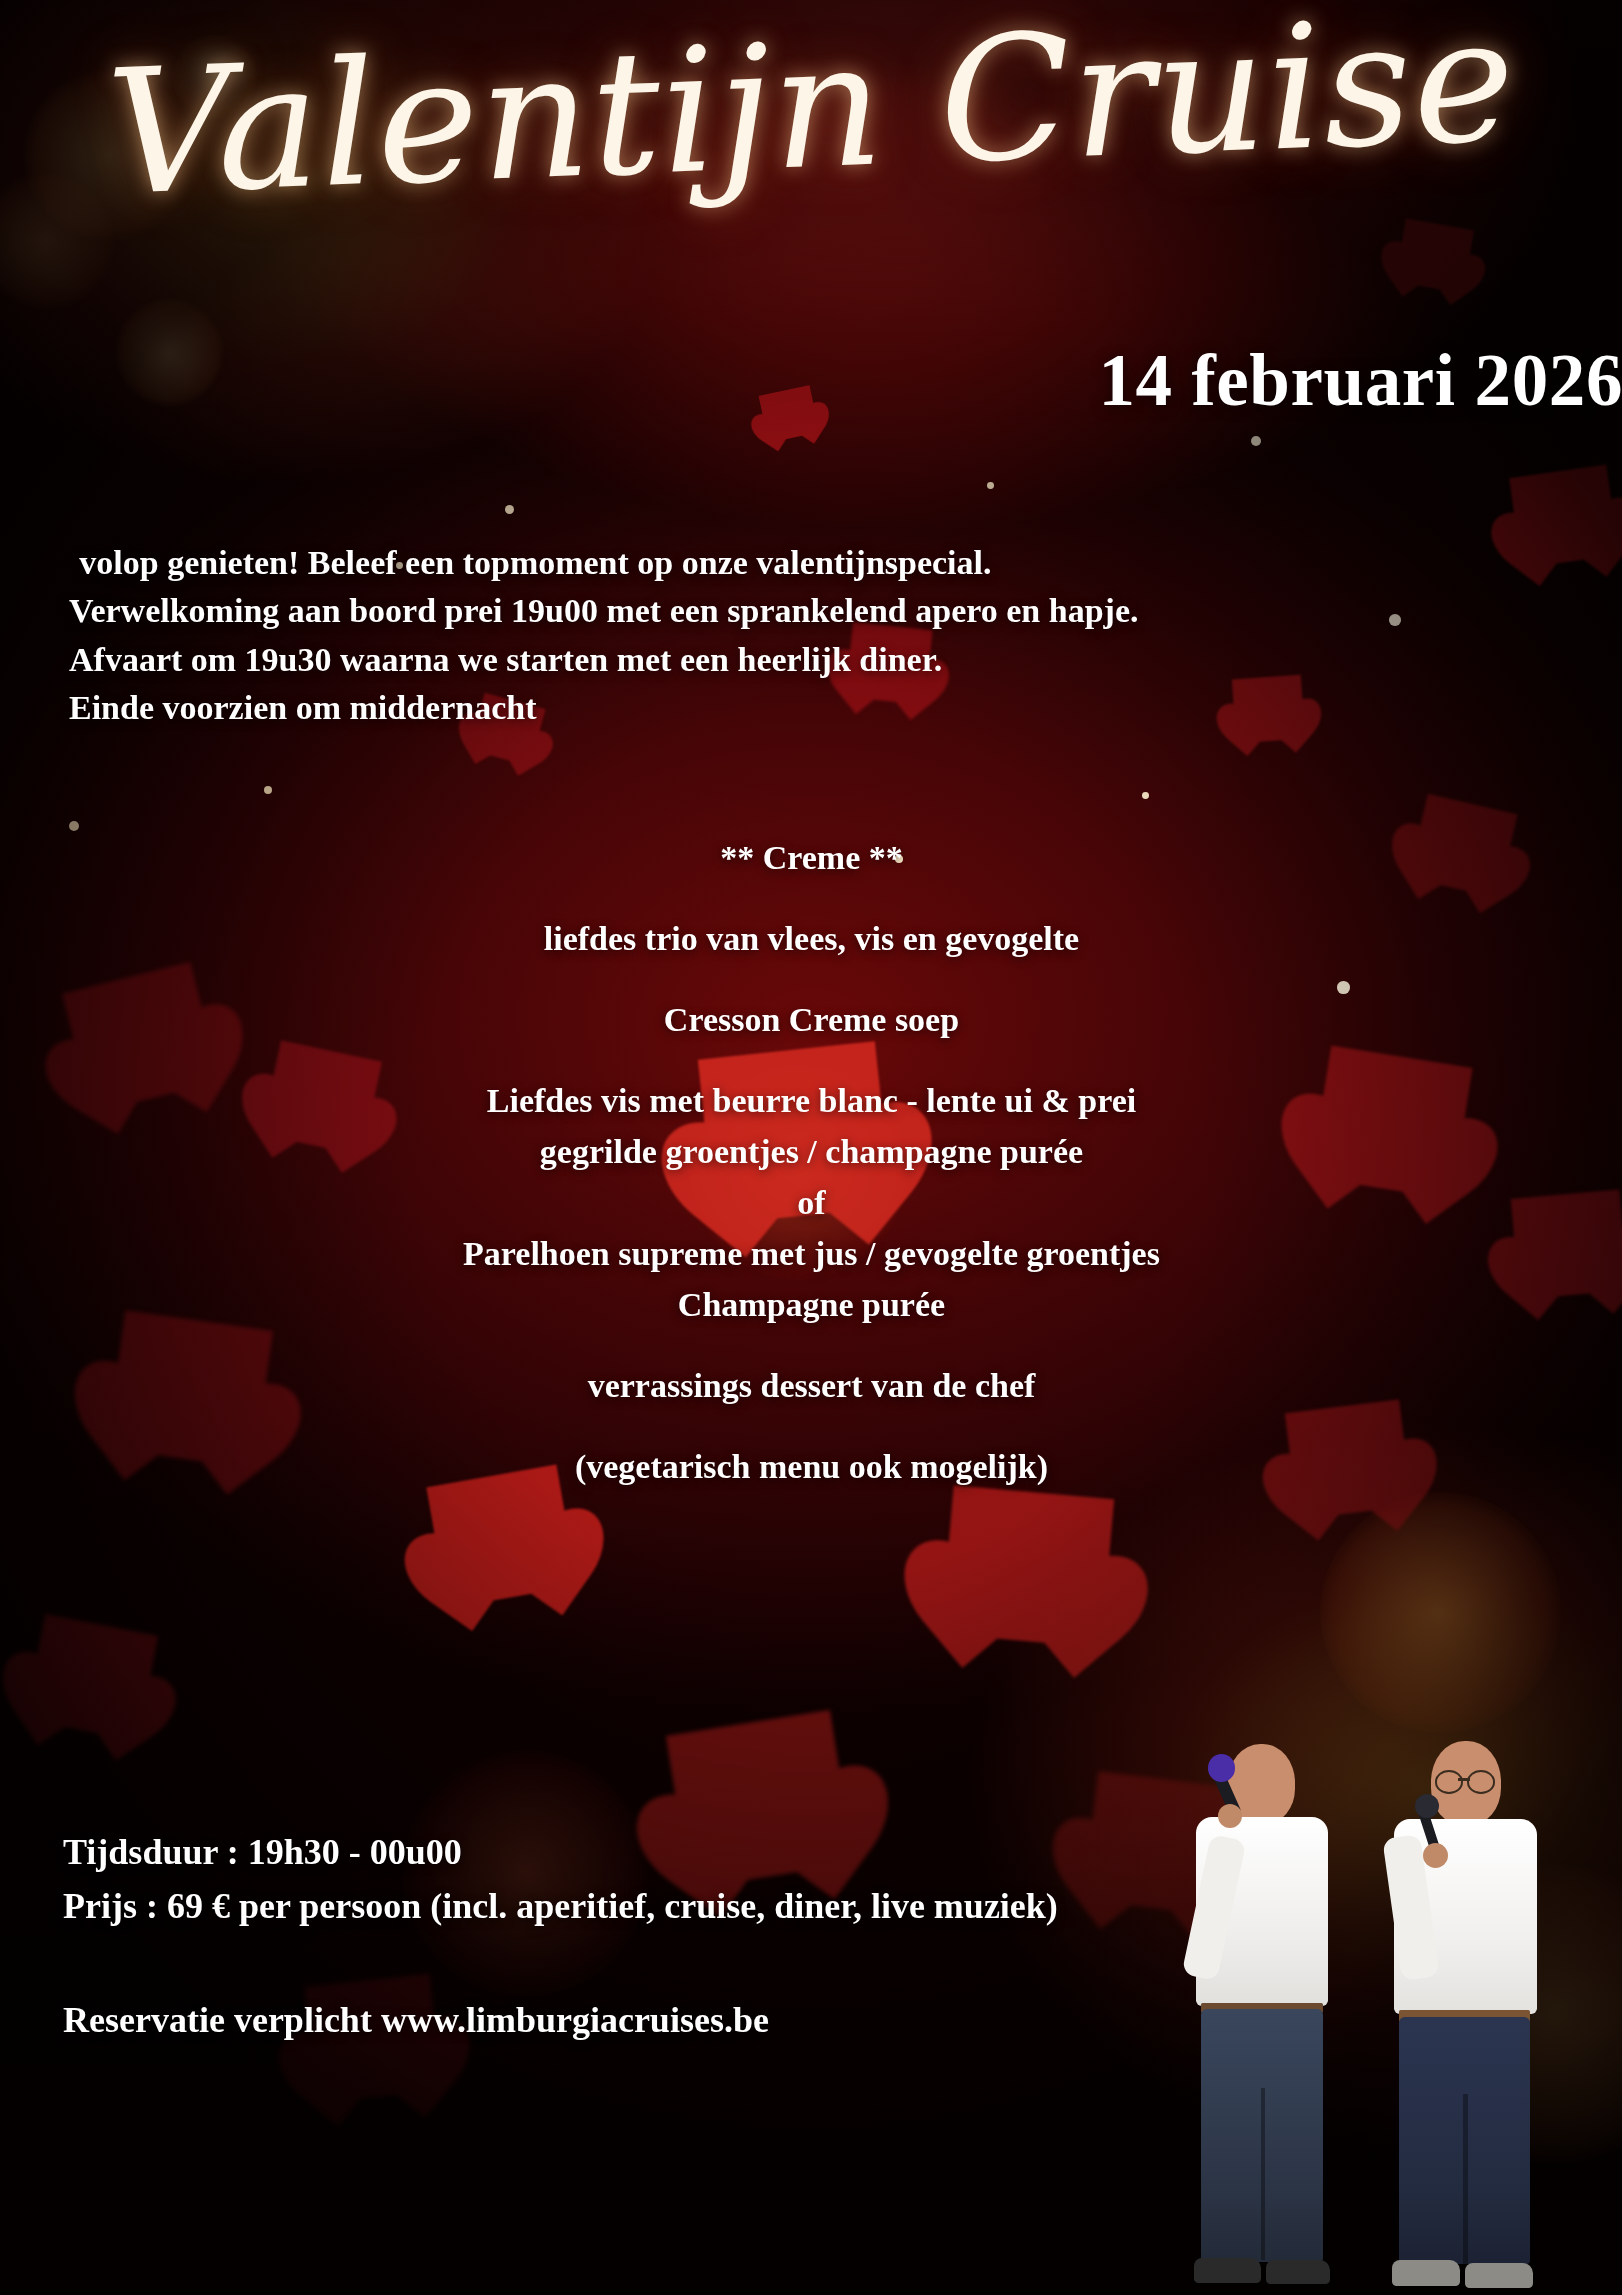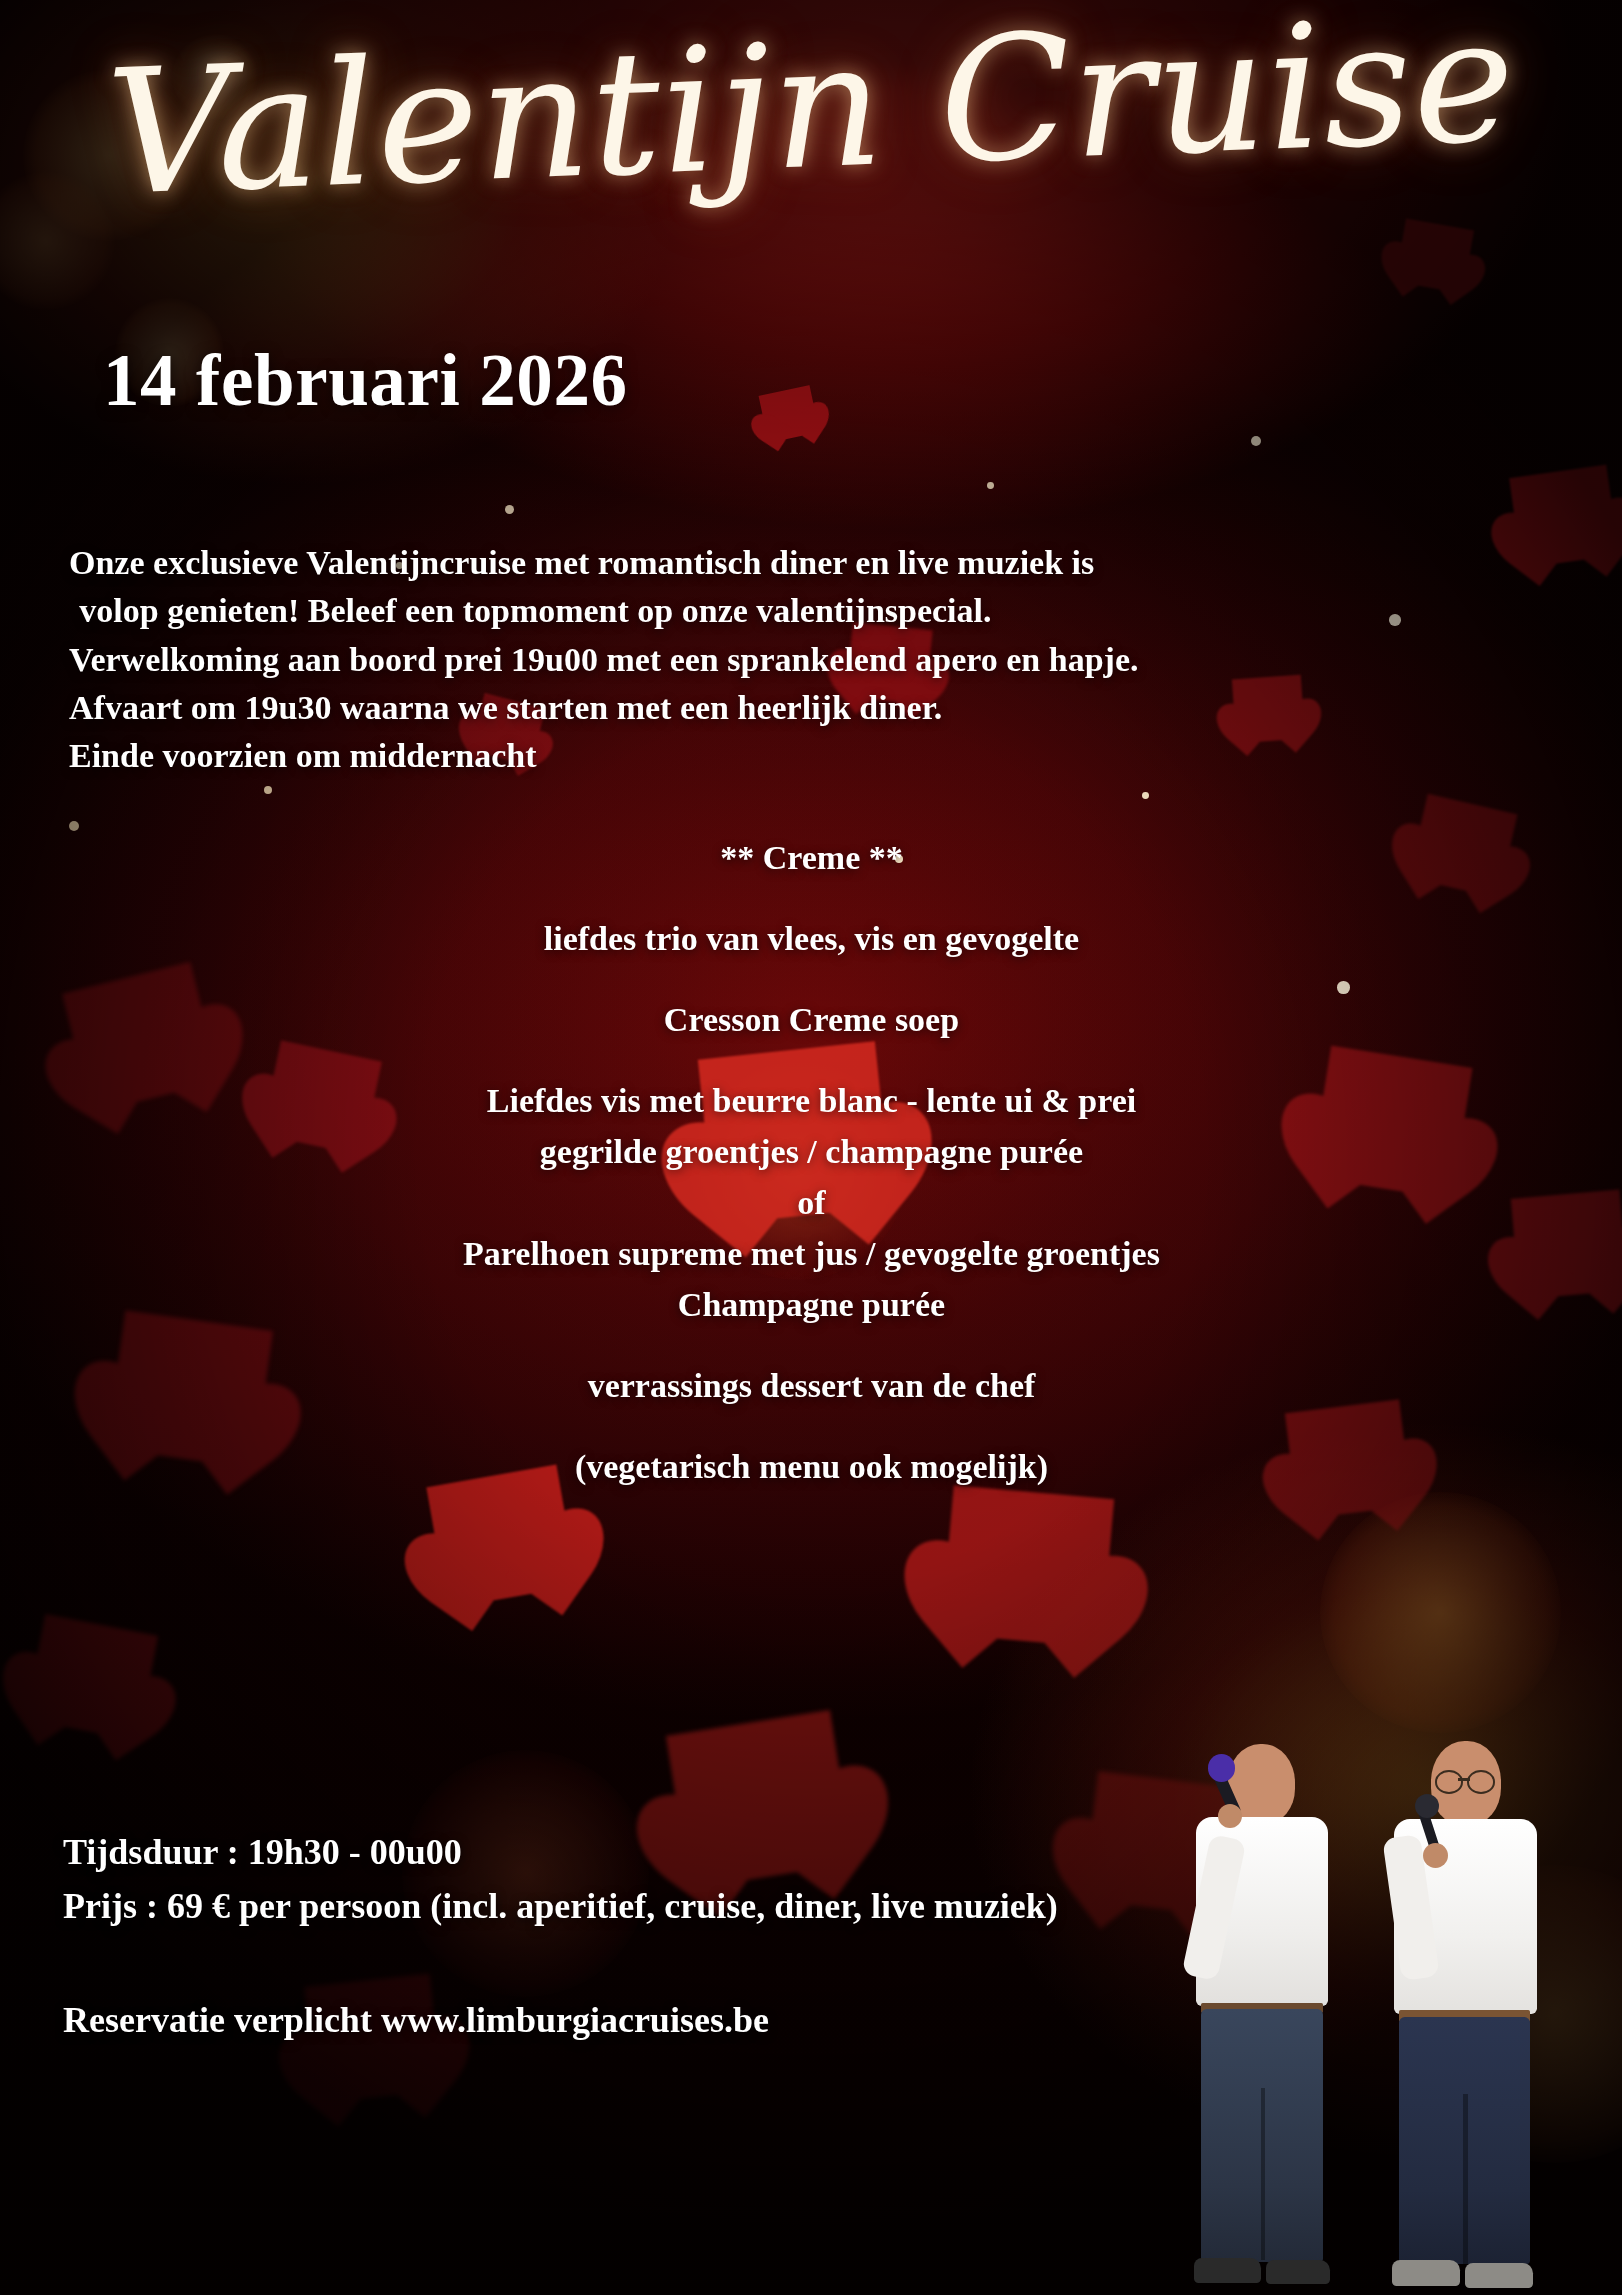--- a/index.html
+++ b/index.html
@@ -76,21 +76,21 @@
     text-shadow: 0 0 20.7px rgba(255,210,150,0.55), 0 0 52px rgba(255,120,60,0.35);
     transform: rotate(-2.2deg);
     white-space: nowrap;
   }
 
   .date {
     position: absolute;
     left: 0;
     right: 0;
     top: 339px;
-    text-align: left;
+    text-align: right;
     color: #ffffff;
     font-family: "Liberation Serif", serif;
     font-weight: bold;
     font-size: 73px;
     letter-spacing: 0.6px;
     text-shadow: 0 2.3px 12.6px rgba(0,0,0,0.55);
     padding-left: 103px;
   }
 
   .intro {
@@ -234,21 +234,20 @@
 
   <div class="vignette"></div>
 
   <div class="content">
 
     <div class="title">Valentijn Cruise</div>
 
     <div class="date">14 februari 2026</div>
 
     <div class="intro">
-      <span class="line">Onze exclusieve Valentijncruise met romantisch diner en live muziek is</span>
       <span class="line indent">volop genieten!  Beleef een topmoment op onze valentijnspecial.</span>
       <span class="line">Verwelkoming aan boord prei 19u00 met een sprankelend apero en hapje.</span>
       <span class="line">Afvaart om 19u30 waarna we starten met een heerlijk diner.</span>
       <span class="line">Einde voorzien om middernacht</span>
     </div>
 
     <div class="menu">
       <div class="block">** Creme **</div>
       <div class="block">liefdes trio van vlees, vis en gevogelte</div>
       <div class="block">Cresson Creme soep</div>

